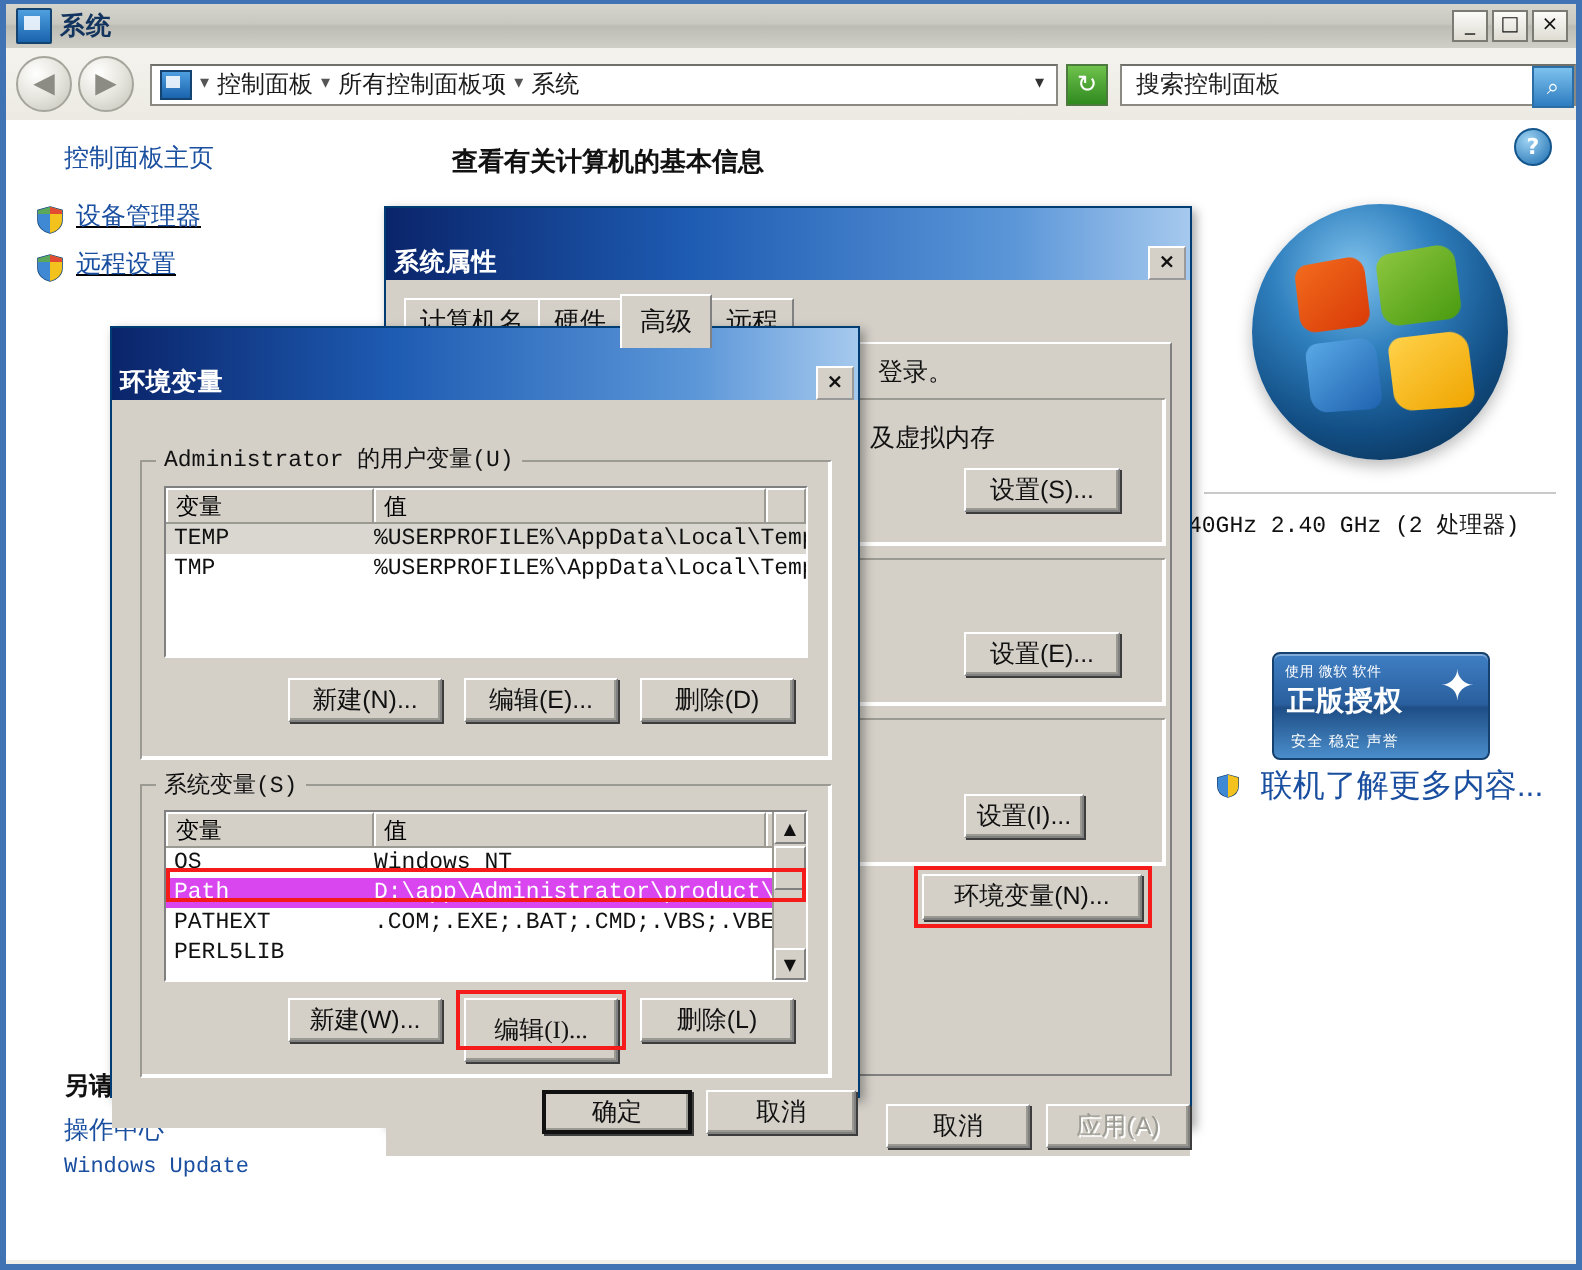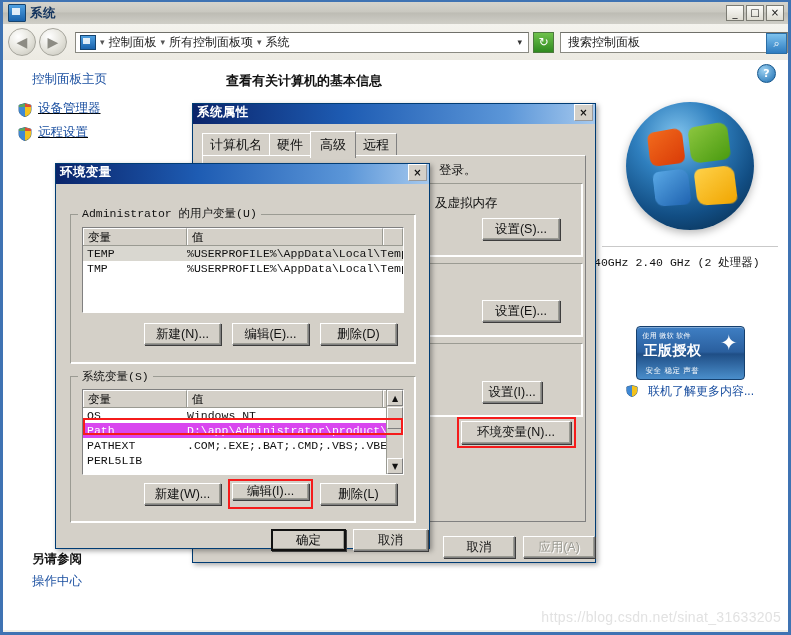--- a/index.html
+++ b/index.html
@@ -328,40 +328,40 @@
   .gen-l1 { font-size: 7px; position: absolute; left: 6px; top: 4px; letter-spacing:.3px; }
   .gen-l2 { font-size: 14px; font-weight: bold; position: absolute; left: 7px; top: 15px; letter-spacing: .5px; }
   .gen-l3 { font-size: 7.5px; position: absolute; left: 9px; bottom: 3px; letter-spacing: .6px; }
   .gen-star {
     position: absolute; right: 6px; top: 6px;
     font-size: 21px; color: #ffffff; line-height: 1;
     font-family: "DejaVu Sans", sans-serif;
   }
   .genuine-link {
     margin-top: 3px;
-    font-size: 12px;
+    font-size: 16px;
     color: #1a4fa0;
     display: flex; align-items: center; justify-content: center;
     gap: 2px;
     cursor: pointer;
   }
 
   
   .dlg {
     position: absolute;
     background: #ece9d8;
     border: 1px solid #003c74;
     box-shadow: 2px 2px 5px rgba(0,0,0,.35);
     box-sizing: border-box;
   }
   .dlg-tb {
     height: 20px;
     background: linear-gradient(to right,#0a246a 0%, #1e5cb3 38%, #5b96d8 78%, #a6c9ee 100%);
-    display: flex; align-items: flex-start;
-    padding: 0 2px 0 4px;
+    display: flex; align-items: flex-end;
+    padding: 16px 2px 0 4px;
   }
   .dlg-tb-title {
     color: #fff;
     font-weight: bold;
     font-size: 12.5px;
     letter-spacing: .4px;
   }
   .dlg-x {
     margin-left: auto;
     width: 17px; height: 15px;
@@ -592,20 +592,21 @@
               <path d="M7 0.5 L1 2.2 V4 L7 4 Z" fill="#5ba85b"></path>
             </svg>
         </span>
         <span class="side-label">远程设置</span>
       </div>
 
 
       <div class="seealso">
         <div class="seealso-title">另请参阅</div>
         <div class="seealso-link">操作中心</div>
+        <div class="seealso-link mono">Windows Update</div>
       </div>
     </div>
 
     <div class="main">
       <div class="main-head">查看有关计算机的基本信息</div>
       <div class="help-ico">?</div>
 
       <div class="right-col">
         <div class="winlogo">
           <div class="flag">
@@ -730,23 +731,22 @@
         </div>
         <div class="vscroll">
           <div class="sc-btn">▲</div>
           <div class="sc-thumb"></div>
           <div class="sc-btn" style="position:absolute; bottom:0; left:0;">▼</div>
         </div>
       </div>
       <div class="hl-red" style="left:27px; top:234px; width:320px; height:17px;"></div>
 
       <div class="btn" style="position:absolute; left:88px; top:299px; width:77px; height:22px;">新建(W)...</div>
-      <div class="btn" style="position:absolute; left:176px; top:299px; width:77px; height:17px;">编辑(I)...</div>
+      <div class="btn" style="position:absolute; left:176px; top:299px; width:77px; height:32px;font-family:Liberation Serif, serif;">编辑(I)...</div>
       <div class="btn" style="position:absolute; left:264px; top:299px; width:77px; height:22px;">删除(L)</div>
       <div class="hl-red" style="left:172px; top:295px; width:85px; height:30px;"></div>
 
       <div class="btn default" style="position:absolute; left:215px; top:345px; width:75px; height:22px;">确定</div>
       <div class="btn" style="position:absolute; left:297px; top:345px; width:75px; height:22px;">取消</div>
     </div>
   </div>
 
-  <div class="watermark">https://blog.csdn.net/sinat_31633205</div>
 </div>
 
 </body></html>

